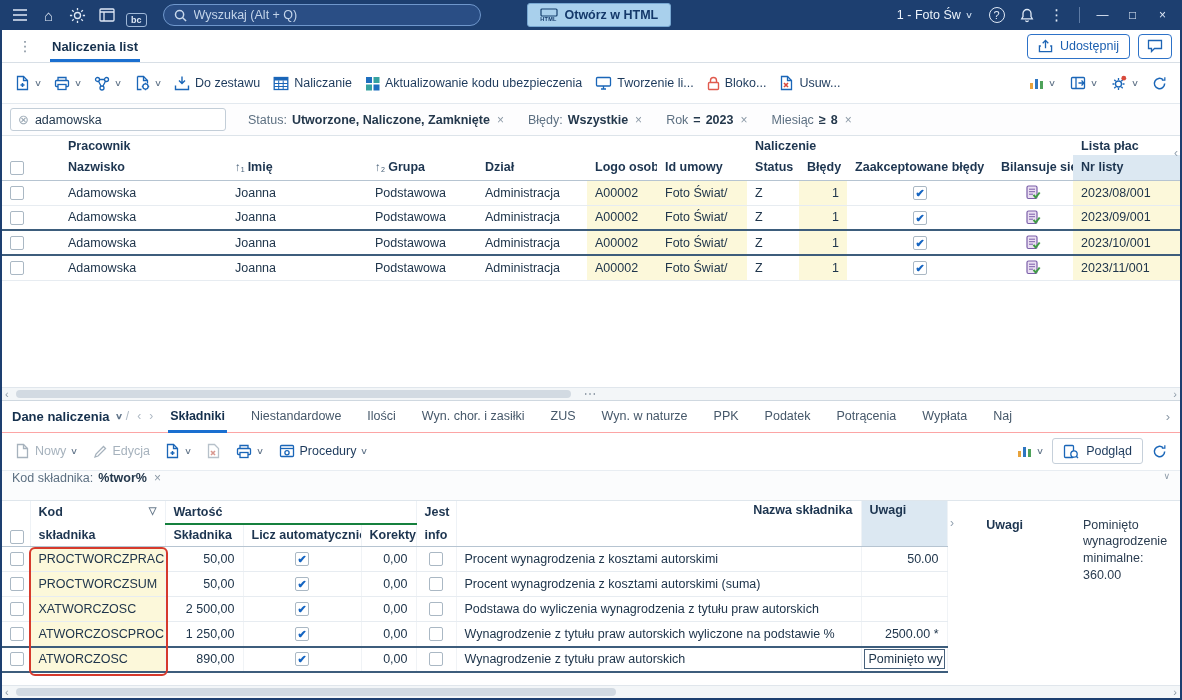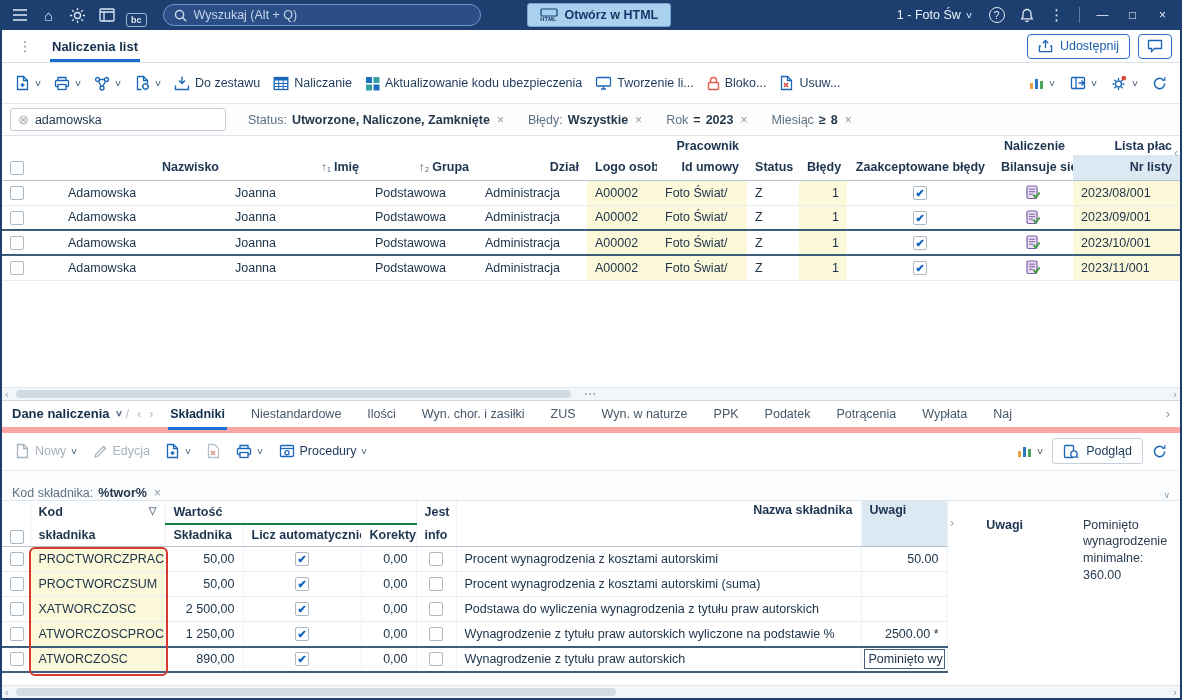--- a/index.html
+++ b/index.html
@@ -46,21 +46,21 @@
   .flt-input { width:216px; height:23px; background:#fff; border:1px solid #c3ced8; border-radius:3px; display:flex; align-items:center; gap:6px; padding:0 7px; }
   .flt-input input { flex:1; border:0; outline:0; font-size:12.5px; color:#22384e; font-family:inherit; }
   .clear-ico { color:#9aa8b4; font-size:13px; cursor:pointer; }
   .chip { display:flex; align-items:center; gap:5px; font-size:12.5px; color:#5d7082; white-space:nowrap; }
   .chip b { color:#24384c; }
   .chip .op { color:#24384c; font-weight:bold; }
   .chip .x { color:#8b99a6; font-size:12px; cursor:pointer; padding:0 2px; }
 
   
   table.grid { border-collapse:collapse; table-layout:fixed; width:1178px; }
-  .grid th { font-weight:bold; color:#1d3550; font-size:12.5px; text-align:right; padding:2px 8px; white-space:nowrap; overflow:hidden;margin-left:7px; }
+  .grid th { font-weight:bold; color:#1d3550; font-size:12.5px; text-align:left; padding:2px 8px; white-space:nowrap; overflow:hidden;margin-left:7px; }
   .grid tr.grprow th { height:19px; }
   .grid tr.colrow th { height:25px; border-bottom:1px solid #b6c4d1; }
   .grid td { font-size:12.5px; color:#20364c; padding:2px 8px; height:25px; border-bottom:1px solid #e7ecf1; white-space:nowrap; overflow:hidden; }
   .yellow { background:#fcf8da; }
   .hdr-hi { background:#dce8f2; }
   .num { text-align:right; }
   .center { text-align:center; }
   tr.sel td { border-top:2px solid #3d5d7c; border-bottom:2px solid #3d5d7c; }
   .cb { width:14px; height:14px; border:1px solid #aab8c4; border-radius:2px; background:#fff; display:inline-block; color:#1565c2; font-size:11px; font-weight:bold; line-height:12px; text-align:center; vertical-align:middle; }
   .sortmark { color:#4a627a; font-weight:normal; font-size:11.5px; margin-right:3px; }
@@ -70,33 +70,33 @@
   .spacer106 { flex:0 0 106px; background:#fff; }
 
   
   .hscroll { height:13px; flex:0 0 13px; background:#f3f6f8; border-top:1px solid #e0e6ec; position:relative; }
   .hthumb { position:absolute; top:2px; height:8px; background:#d2dae2; border-radius:4px; cursor:pointer; }
   .hdots { position:absolute; top:-2px; left:50%; transform:translateX(-50%); color:#7a8896; font-size:13px; letter-spacing:2px; cursor:row-resize; }
   .harrow { position:absolute; top:0; font-size:11px; color:#8b99a6; line-height:13px; cursor:pointer; background:none; border:0; }
   .harrow.l { left:3px; } .harrow.r { right:3px; }
 
   
-  .dtabs { height:33px; flex:0 0 33px; background:#fff; border-top:1px solid #cfd8e0; border-bottom:6px solid #fca5a5; display:flex; align-items:center; padding:8px 10px; }
+  .dtabs { height:33px; flex:0 0 33px; background:#fff; border-top:1px solid #cfd8e0; border-bottom:1px solid #fca5a5; display:flex; align-items:center; padding:8px 10px; }
   .dsel { display:flex; align-items:center; gap:6px; font-weight:bold; font-size:13px; color:#15304d; background:none; border:0; cursor:pointer; font-family:inherit; }
   .dnav { color:#aeb9c4; font-size:12px; margin:0 4px; background:none; border:0; }
   .dtab { position:relative; height:33px; display:flex; align-items:center; padding:0 13px; color:#46586a; font-size:12.5px; cursor:pointer; background:none; border:0; font-family:inherit; white-space:nowrap; }
   .dtab.active { font-weight:bold; color:#15304d; }
   .dtab.active::after { content:""; position:absolute; left:11px; right:11px; bottom:0; height:3px; background:#1a6fd0; }
   .dtab-more { margin-left:auto; color:#8b99a6; background:none; border:0; font-size:13px; cursor:pointer; }
 
   .dtoolbar { height:37px; flex:0 0 37px; background:#fff; display:flex; align-items:center; padding:0 8px; gap:5px; }
   .disabled { color:#a6b2bd !important; cursor:default; }
   .pvw-btn { height:26px; border:1px solid #c6d0da; border-radius:3px; background:#fff; display:flex; align-items:center; gap:7px; padding:0 10px; color:#1d3a5c; font-size:12.5px; cursor:pointer; font-family:inherit; }
 
-  .dfilter { height:31px; flex:0 0 31px; background:#fbfcfd; border-top:1px solid #e8edf2; border-bottom:1px solid #dfe6ec; display:flex; align-items:flex-end; padding:0 10px; }
+  .dfilter { height:31px; flex:0 0 31px; background:#fbfcfd; border-top:1px solid #e8edf2; border-bottom:1px solid #dfe6ec; display:flex; align-items:flex-start; padding:0 10px; }
   .dfilter .collapse { margin-left:auto; color:#8b99a6; background:none; border:0; font-size:9px; cursor:pointer; }
 
   .detail-body { flex:0 0 171px; display:flex; position:relative; background:#fff; }
   table.bgrid { border-collapse:collapse; table-layout:fixed; width:945px; }
   .bgrid th { font-weight:bold; color:#1d3550; font-size:12.5px; text-align:left; padding:2px 8px; height:23px; white-space:nowrap; overflow:hidden; border-right:1px solid #eef2f6; }
   .bgrid tr.h2 th { border-bottom:1px solid #b6c4d1; }
   .bgrid th.grp { border-bottom:2px solid #15803d; }
   .bgrid td { font-size:12.5px; color:#20364c; padding:2px 8px; height:25px; border-bottom:1px solid #e7ecf1; border-right:1px solid #f0f3f6; white-space:nowrap; overflow:hidden; }
   .funnel { float:right; color:#6b7d8e; font-size:10px; }
   .uwagi-head { background:#dce8f2; vertical-align:top; padding-top:4px; border-bottom:1px solid #b6c4d1; }

